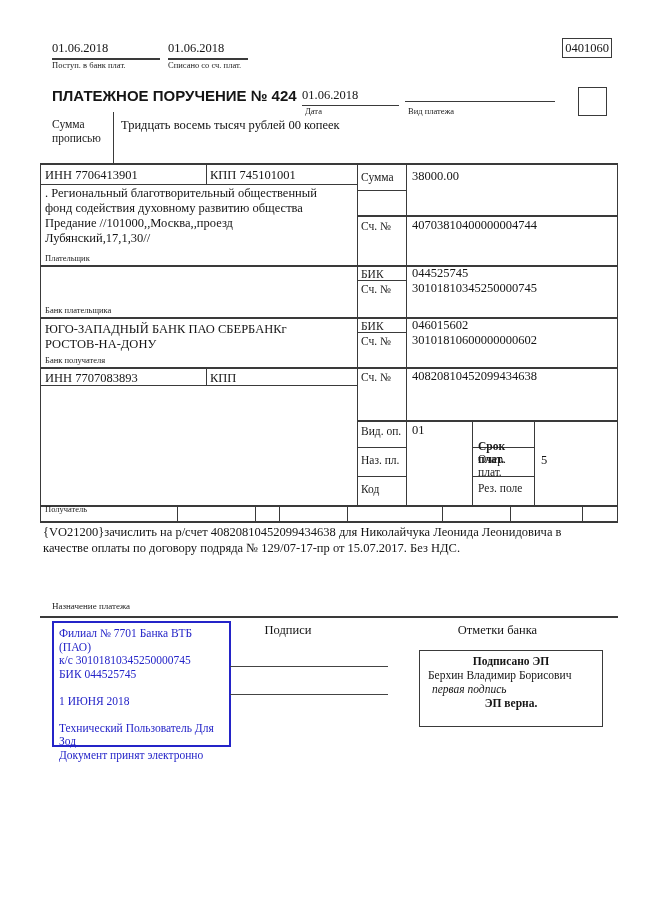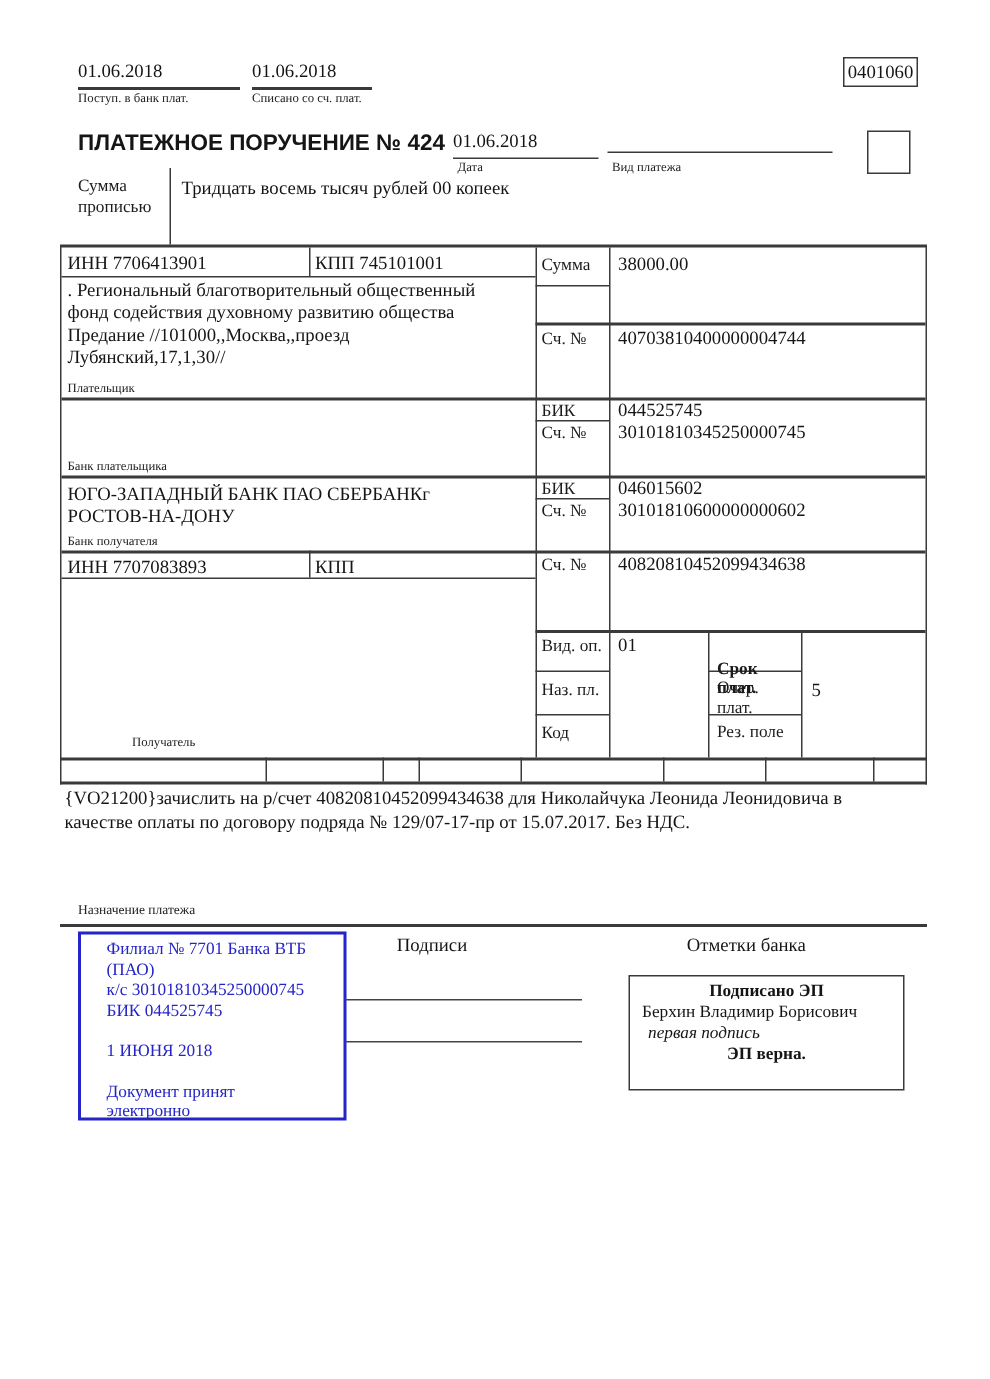--- a/index.html
+++ b/index.html
@@ -18,21 +18,21 @@
   .vline{border-left:1px solid #3a3a3a;width:0;}
   .hline1{border-top:1px solid #3a3a3a;height:0;}
   .hline2{border-top:2px solid #3a3a3a;height:0;}
   .box{border:1.5px solid #3a3a3a;box-sizing:border-box;}
   .title{font-family:"Liberation Sans","DejaVu Sans",sans-serif;font-weight:bold;font-size:15px;white-space:nowrap;}
   .table{border:1px solid #3a3a3a;border-top:2px solid #3a3a3a;border-bottom:2px solid #3a3a3a;box-sizing:content-box;}
   .taxrow{display:flex;border-left:1px solid #3a3a3a;border-right:1px solid #3a3a3a;border-bottom:2px solid #3a3a3a;box-sizing:border-box;}
   .taxrow>div{border-right:1px solid #3a3a3a;height:100%;box-sizing:border-box;}
   .taxrow>div:last-child{border-right:none;}
   .stamp{border:2px solid #2424c8;color:#2424c8;font-size:11.5px;line-height:13.5px;
-         padding:4px 17px;box-sizing:border-box;}
+         padding:4px 5px;box-sizing:border-box;}
   .stamp div{min-height:13.5px;}
   .gap{height:13px;}
   .signedbox{border:1.5px solid #3a3a3a;box-sizing:border-box;font-size:11.5px;line-height:14px;padding:3px 8px;}
   .b{font-weight:bold;}
   .i{font-style:italic;}
   .ctr{text-align:center;}
 </style>
 </head>
 <body>
 
@@ -95,21 +95,21 @@
     <div class="abs val wrap" style="left:4px;top:21px;width:288px;">. Региональный благотворительный общественный фонд содействия духовному развитию общества Предание //101000,,Москва,,проезд Лубянский,17,1,30//</div>
     <div class="abs lbl" style="left:4px;top:88px;">Плательщик</div>
 
     <div class="abs lbl" style="left:4px;top:140px;">Банк плательщика</div>
 
     <div class="abs val wrap" style="left:4px;top:157px;width:288px;">ЮГО-ЗАПАДНЫЙ БАНК ПАО СБЕРБАНКг РОСТОВ-НА-ДОНУ</div>
     <div class="abs lbl" style="left:4px;top:190px;">Банк получателя</div>
 
     <div class="abs val" style="left:4px;top:206px;">ИНН 7707083893</div>
     <div class="abs val" style="left:169px;top:206px;text-align:right;">КПП</div>
-    <div class="abs lbl" style="left:4px;top:324px;margin-left:43px;">Получатель</div>
+    <div class="abs lbl" style="left:4px;top:339px;">Получатель</div>
 
     <div class="abs slbl" style="left:320px;top:6px;">Сумма</div>
     <div class="abs val" style="left:371px;top:4px;">38000.00</div>
 
     <div class="abs slbl" style="left:320px;top:55px;">Сч. №</div>
     <div class="abs val" style="left:371px;top:53px;">40703810400000004744</div>
 
     <div class="abs slbl" style="left:320px;top:103px;">БИК</div>
     <div class="abs val" style="left:371px;top:101px;">044525745</div>
     <div class="abs slbl" style="left:320px;top:118px;">Сч. №</div>
@@ -151,20 +151,21 @@
   <div class="abs lbl" style="left:52px;top:601px;font-size:9px;">Назначение платежа</div>
   <div class="abs hline2" style="left:40px;top:616px;width:578px;"></div>
 
   <div class="abs stamp" style="left:52px;top:621px;width:179px;height:126px;">
     <div>Филиал № 7701 Банка ВТБ (ПАО)</div>
     <div>к/с 30101810345250000745</div>
     <div>БИК 044525745</div>
     <div class="gap"></div>
     <div>1 ИЮНЯ 2018</div>
     <div class="gap"></div>
+    <div class="wrap">Технический Пользователь Для Зод</div>
     <div>Документ принят электронно</div>
   </div>
 
   <div class="abs val ctr" style="left:238px;top:623px;width:100px;">Подписи</div>
   <div class="abs" style="left:230px;top:651px;width:158px;height:15px;border-bottom:1.5px solid #444;"></div>
   <div class="abs" style="left:230px;top:679px;width:158px;height:15px;border-bottom:1.5px solid #444;"></div>
 
   <div class="abs val ctr" style="left:415px;top:623px;width:165px;">Отметки банка</div>
 
   <div class="abs signedbox" style="left:419px;top:650px;width:184px;height:77px;">

